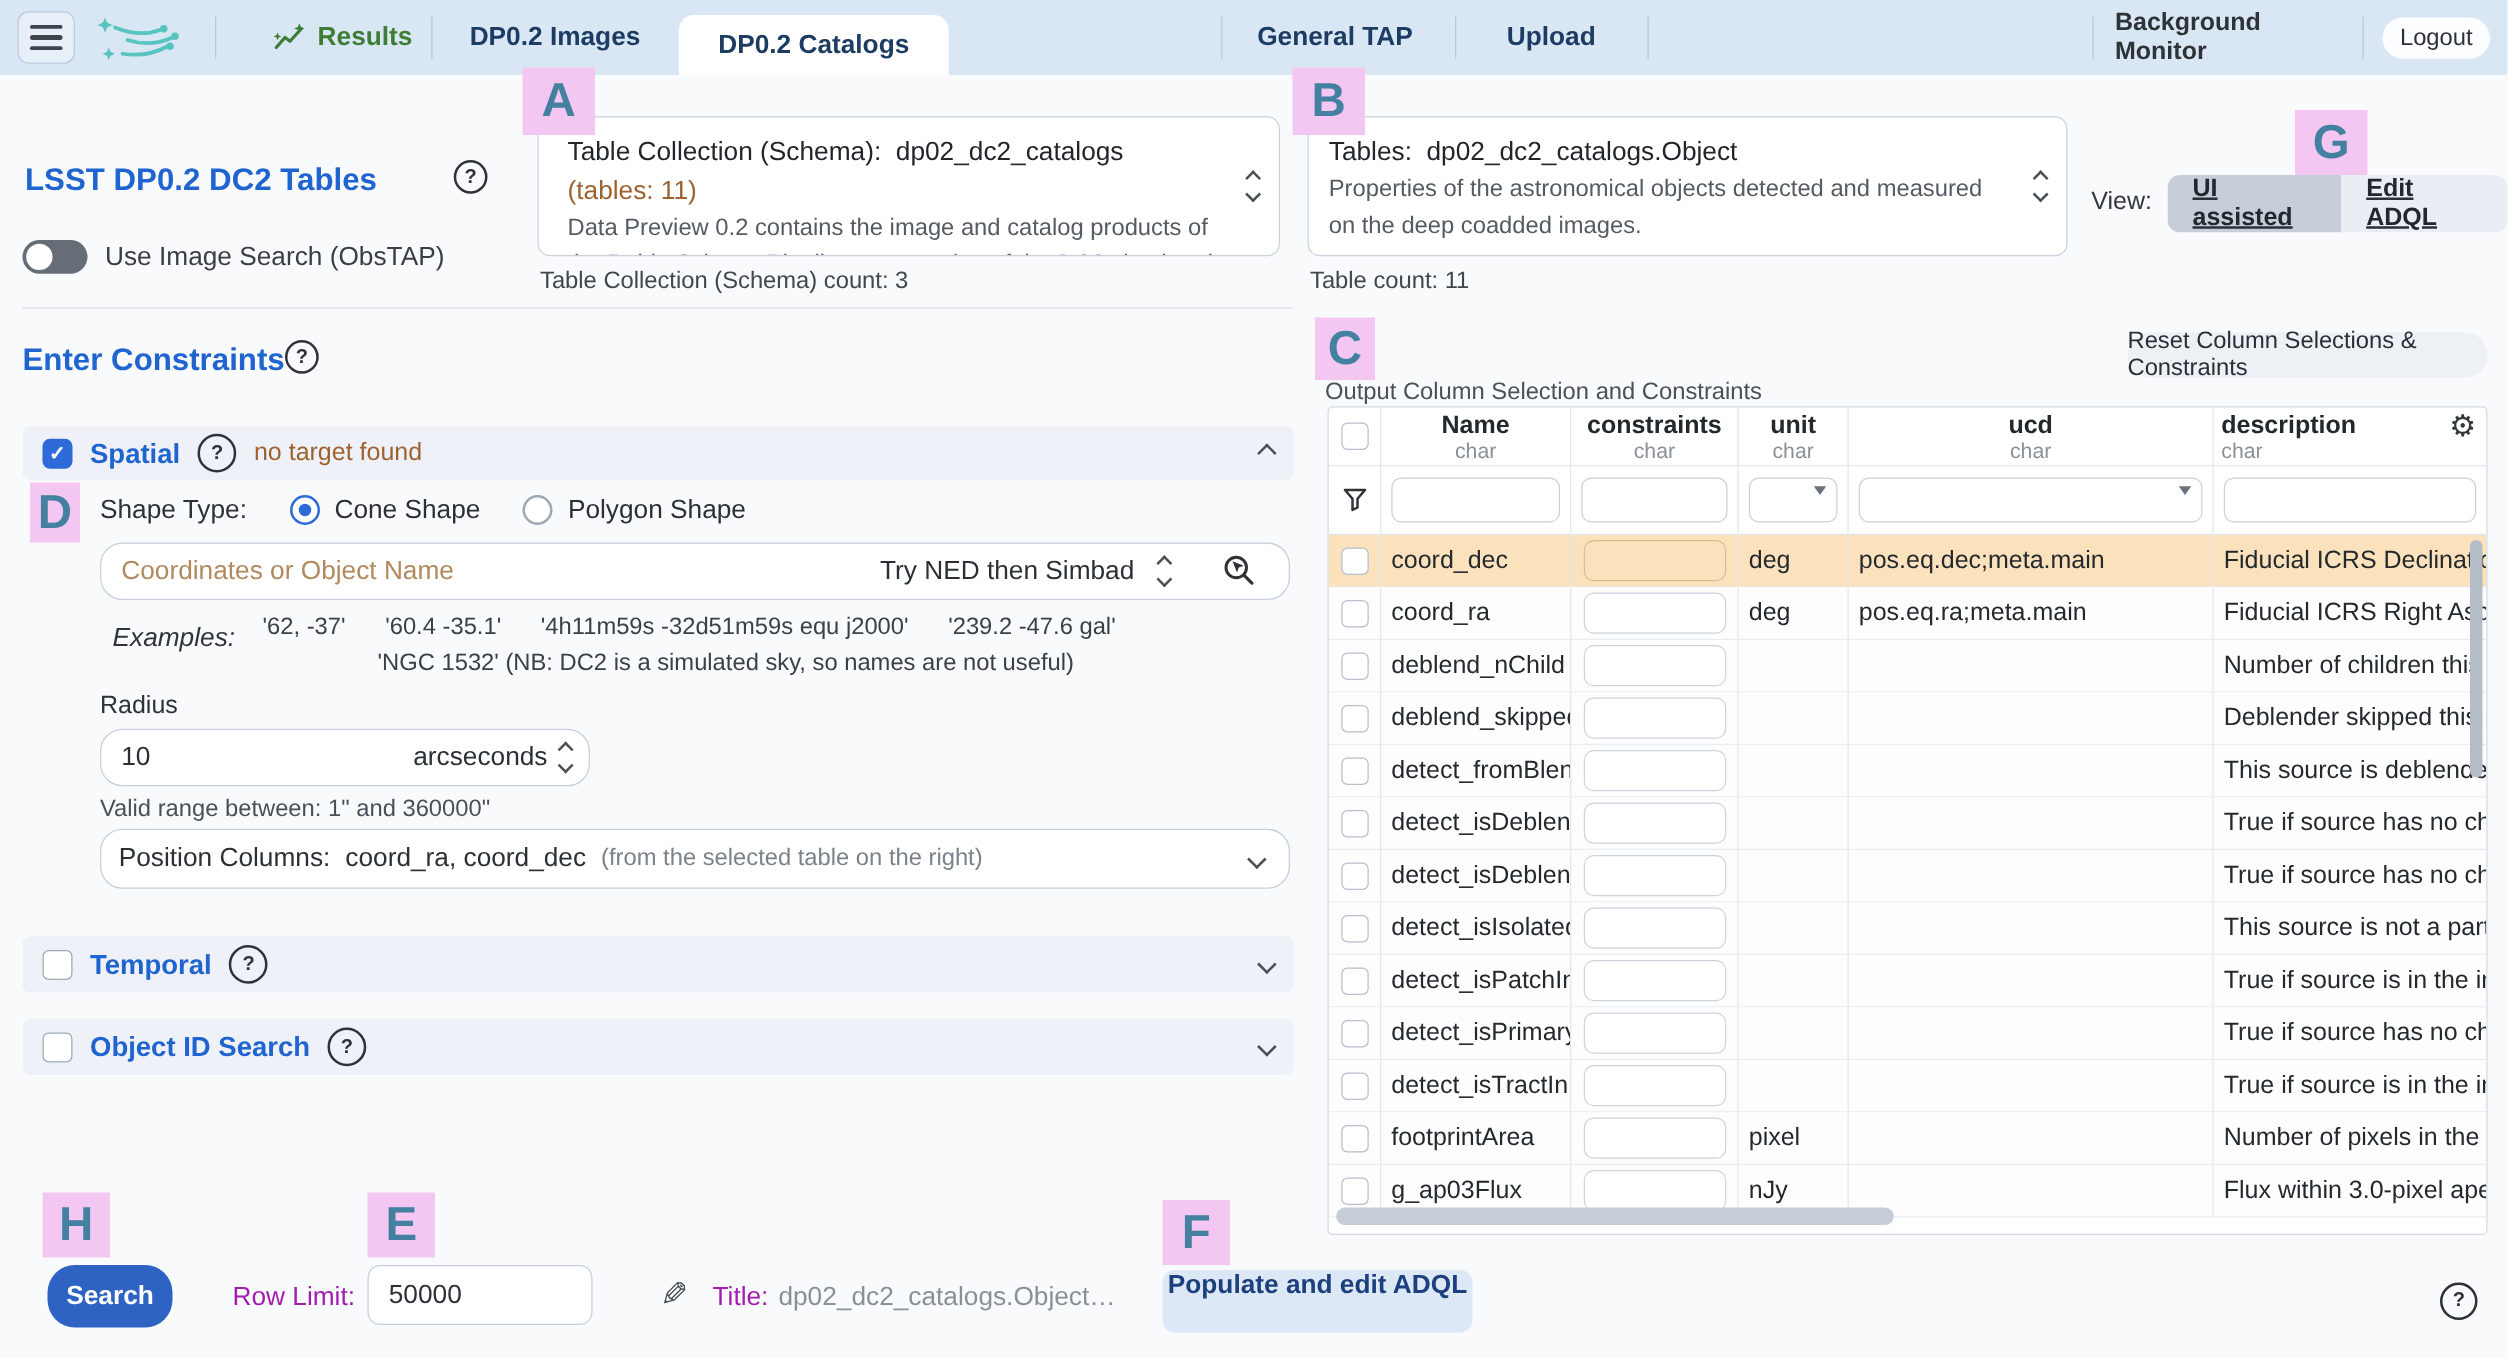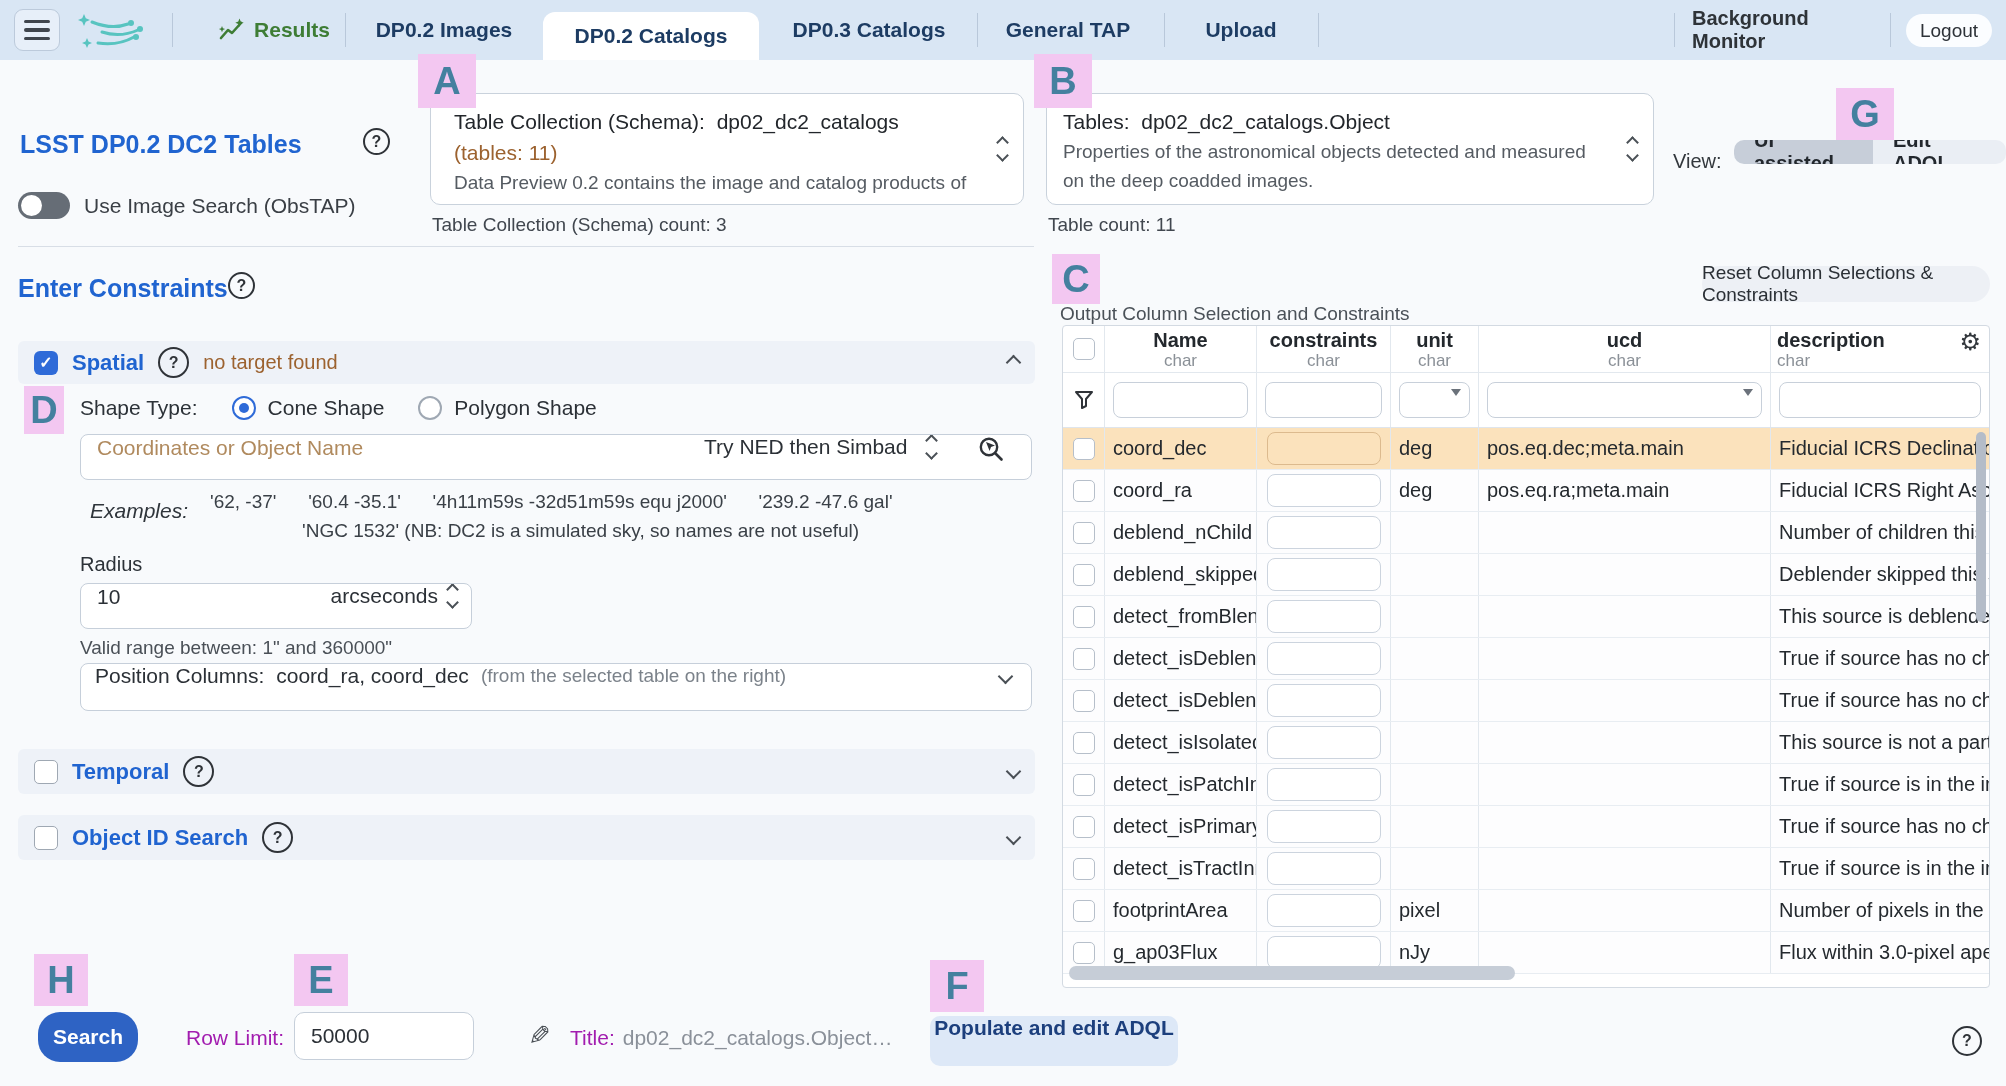--- a/index.html
+++ b/index.html
@@ -31,34 +31,34 @@
   .spinner .chev{width:7px;height:7px;}
   .caret{display:inline-block;width:0;height:0;border:5px solid transparent;border-top:7px solid #6b727b;margin-top:6px;}
   .hl-blue{color:#2064d0;font-weight:bold;}
   .brown{color:#9c622f;}
   
   .selbox{background:#ffffff;border:1px solid #c9d2dc;border-radius:10px;padding:12px 44px 10px 16px;overflow:hidden;cursor:pointer;}
   .selbox .line1{font-size:21px;color:#22262b;line-height:31px;}
   .selbox .desc{font-size:19px;color:#555b62;line-height:29px;height:42px;overflow:hidden;}
   .selbox .spinner{position:absolute;right:16px;top:50%;transform:translateY(-50%);}
   .countlbl{font-size:19px;color:#41474f;}
-  .seg{display:flex;border-radius:10px;overflow:hidden;height:24px;cursor:pointer;}
+  .seg{display:flex;border-radius:10px;overflow:hidden;height:46px;cursor:pointer;text-decoration:underline;}
   .seg .opt{display:flex;align-items:center;justify-content:center;font-size:20px;font-weight:bold;color:#23282e;padding:0 20px;}
   .seg .opt.sel{background:#c7ced9;}
   .seg .opt.unsel{background:#eaeef4;}
   
   .secbar{background:#eef2f8;border-radius:6px;display:flex;align-items:center;gap:14px;padding:0 16px;}
   .seclabel{font-size:22px;font-weight:bold;color:#2064d0;}
   .cb-on{width:24px;height:24px;border-radius:6px;background:#2f6bd8;color:#fff;display:flex;align-items:center;
     justify-content:center;font-size:16px;font-weight:bold;cursor:pointer;flex:0 0 auto;}
   .cb-off{width:22px;height:22px;border-radius:5px;border:1.5px solid #9fa8b3;background:#fff;cursor:pointer;flex:0 0 auto;}
   .radio{width:20px;height:20px;border-radius:50%;border:2px solid #9fa8b3;background:#fff;cursor:pointer;flex:0 0 auto;}
   .radio.on{border-color:#2f6bd8;display:flex;align-items:center;justify-content:center;}
   .radio.on::after{content:"";width:10px;height:10px;border-radius:50%;background:#2f6bd8;}
-  .grp{background:#fff;border:1px solid #c6cfda;border-radius:8px;display:flex;align-items:flex-start;overflow:hidden;}
+  .grp{background:#fff;border:1px solid #c6cfda;border-radius:18px;display:flex;align-items:center;overflow:hidden;}
   .grp .part{display:flex;align-items:center;padding:0 14px;gap:10px;}
   .grp .sep{width:1px;background:#c6cfda;}
   input.txt{border:none;outline:none;font-family:inherit;font-size:21px;color:#2b3036;background:transparent;width:100%;}
   input.txt::placeholder{color:#b08a5e;opacity:1;}
   .toggle{width:52px;height:27px;border-radius:14px;background:#666d76;position:relative;cursor:pointer;flex:0 0 auto;}
   .toggle::after{content:"";position:absolute;left:3px;top:3px;width:21px;height:21px;border-radius:50%;background:#fff;}
   
   .tblcaption{font-size:19px;color:#4a5158;}
   .resetbtn{background:#edf0f5;border-radius:18px;display:flex;align-items:center;justify-content:center;
     font-size:19px;color:#2a2f35;cursor:pointer;}
@@ -136,23 +136,20 @@
     </svg>
     <span>Results</span>
   </div>
   <div class="abs vdiv" style="left:345px;"></div>
   <div class="abs navtab" style="left:360px;width:168px;">
       <span>DP0.2 Images</span>
     </div>
   <div class="abs navtab active" style="left:543px;width:216px;">
       <span>DP0.2 Catalogs</span>
     </div>
-  <div class="abs navtab" style="left:784px;width:170px;">
-      <span>DP0.3 Catalogs</span>
-    </div>
   <div class="abs vdiv" style="left:977px;"></div>
   <div class="abs navtab" style="left:992px;width:152px;">
       <span>General TAP</span>
     </div>
   <div class="abs vdiv" style="left:1164px;"></div>
   <div class="abs navtab" style="left:1180px;width:122px;">
       <span>Upload</span>
     </div>
   <div class="abs vdiv" style="left:1318px;"></div>
   <div class="abs vdiv" style="left:1674px;"></div>

